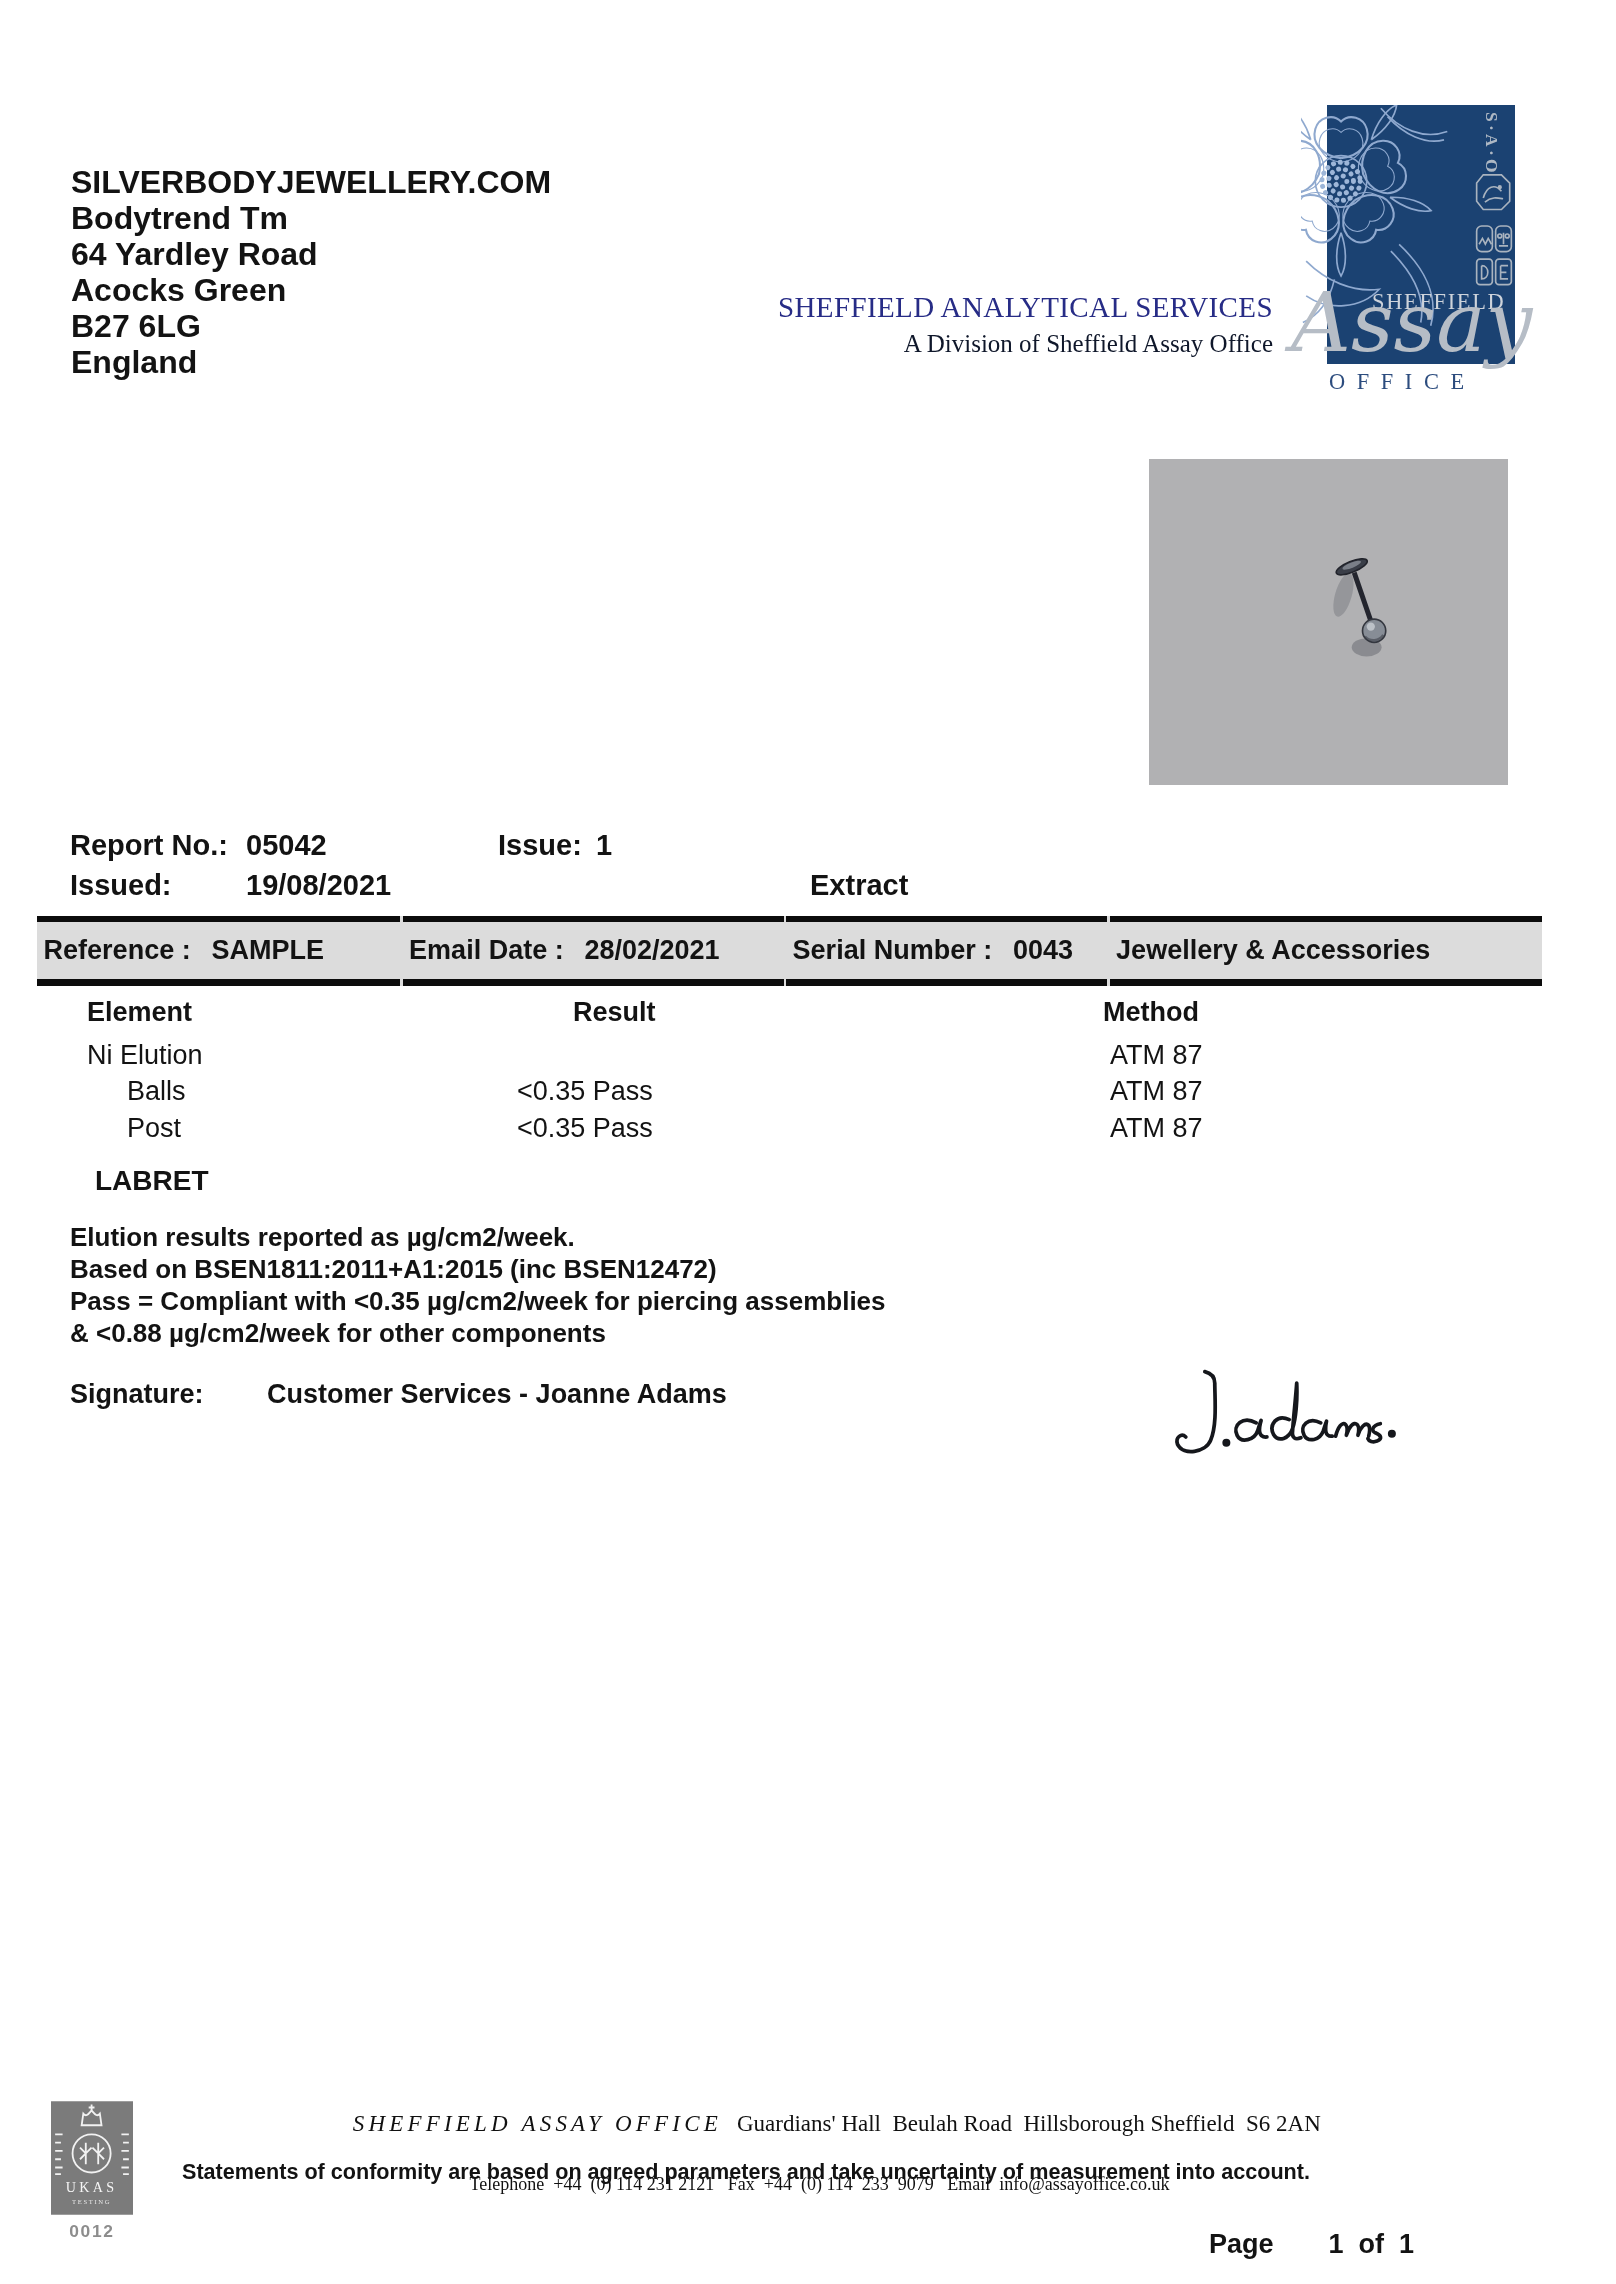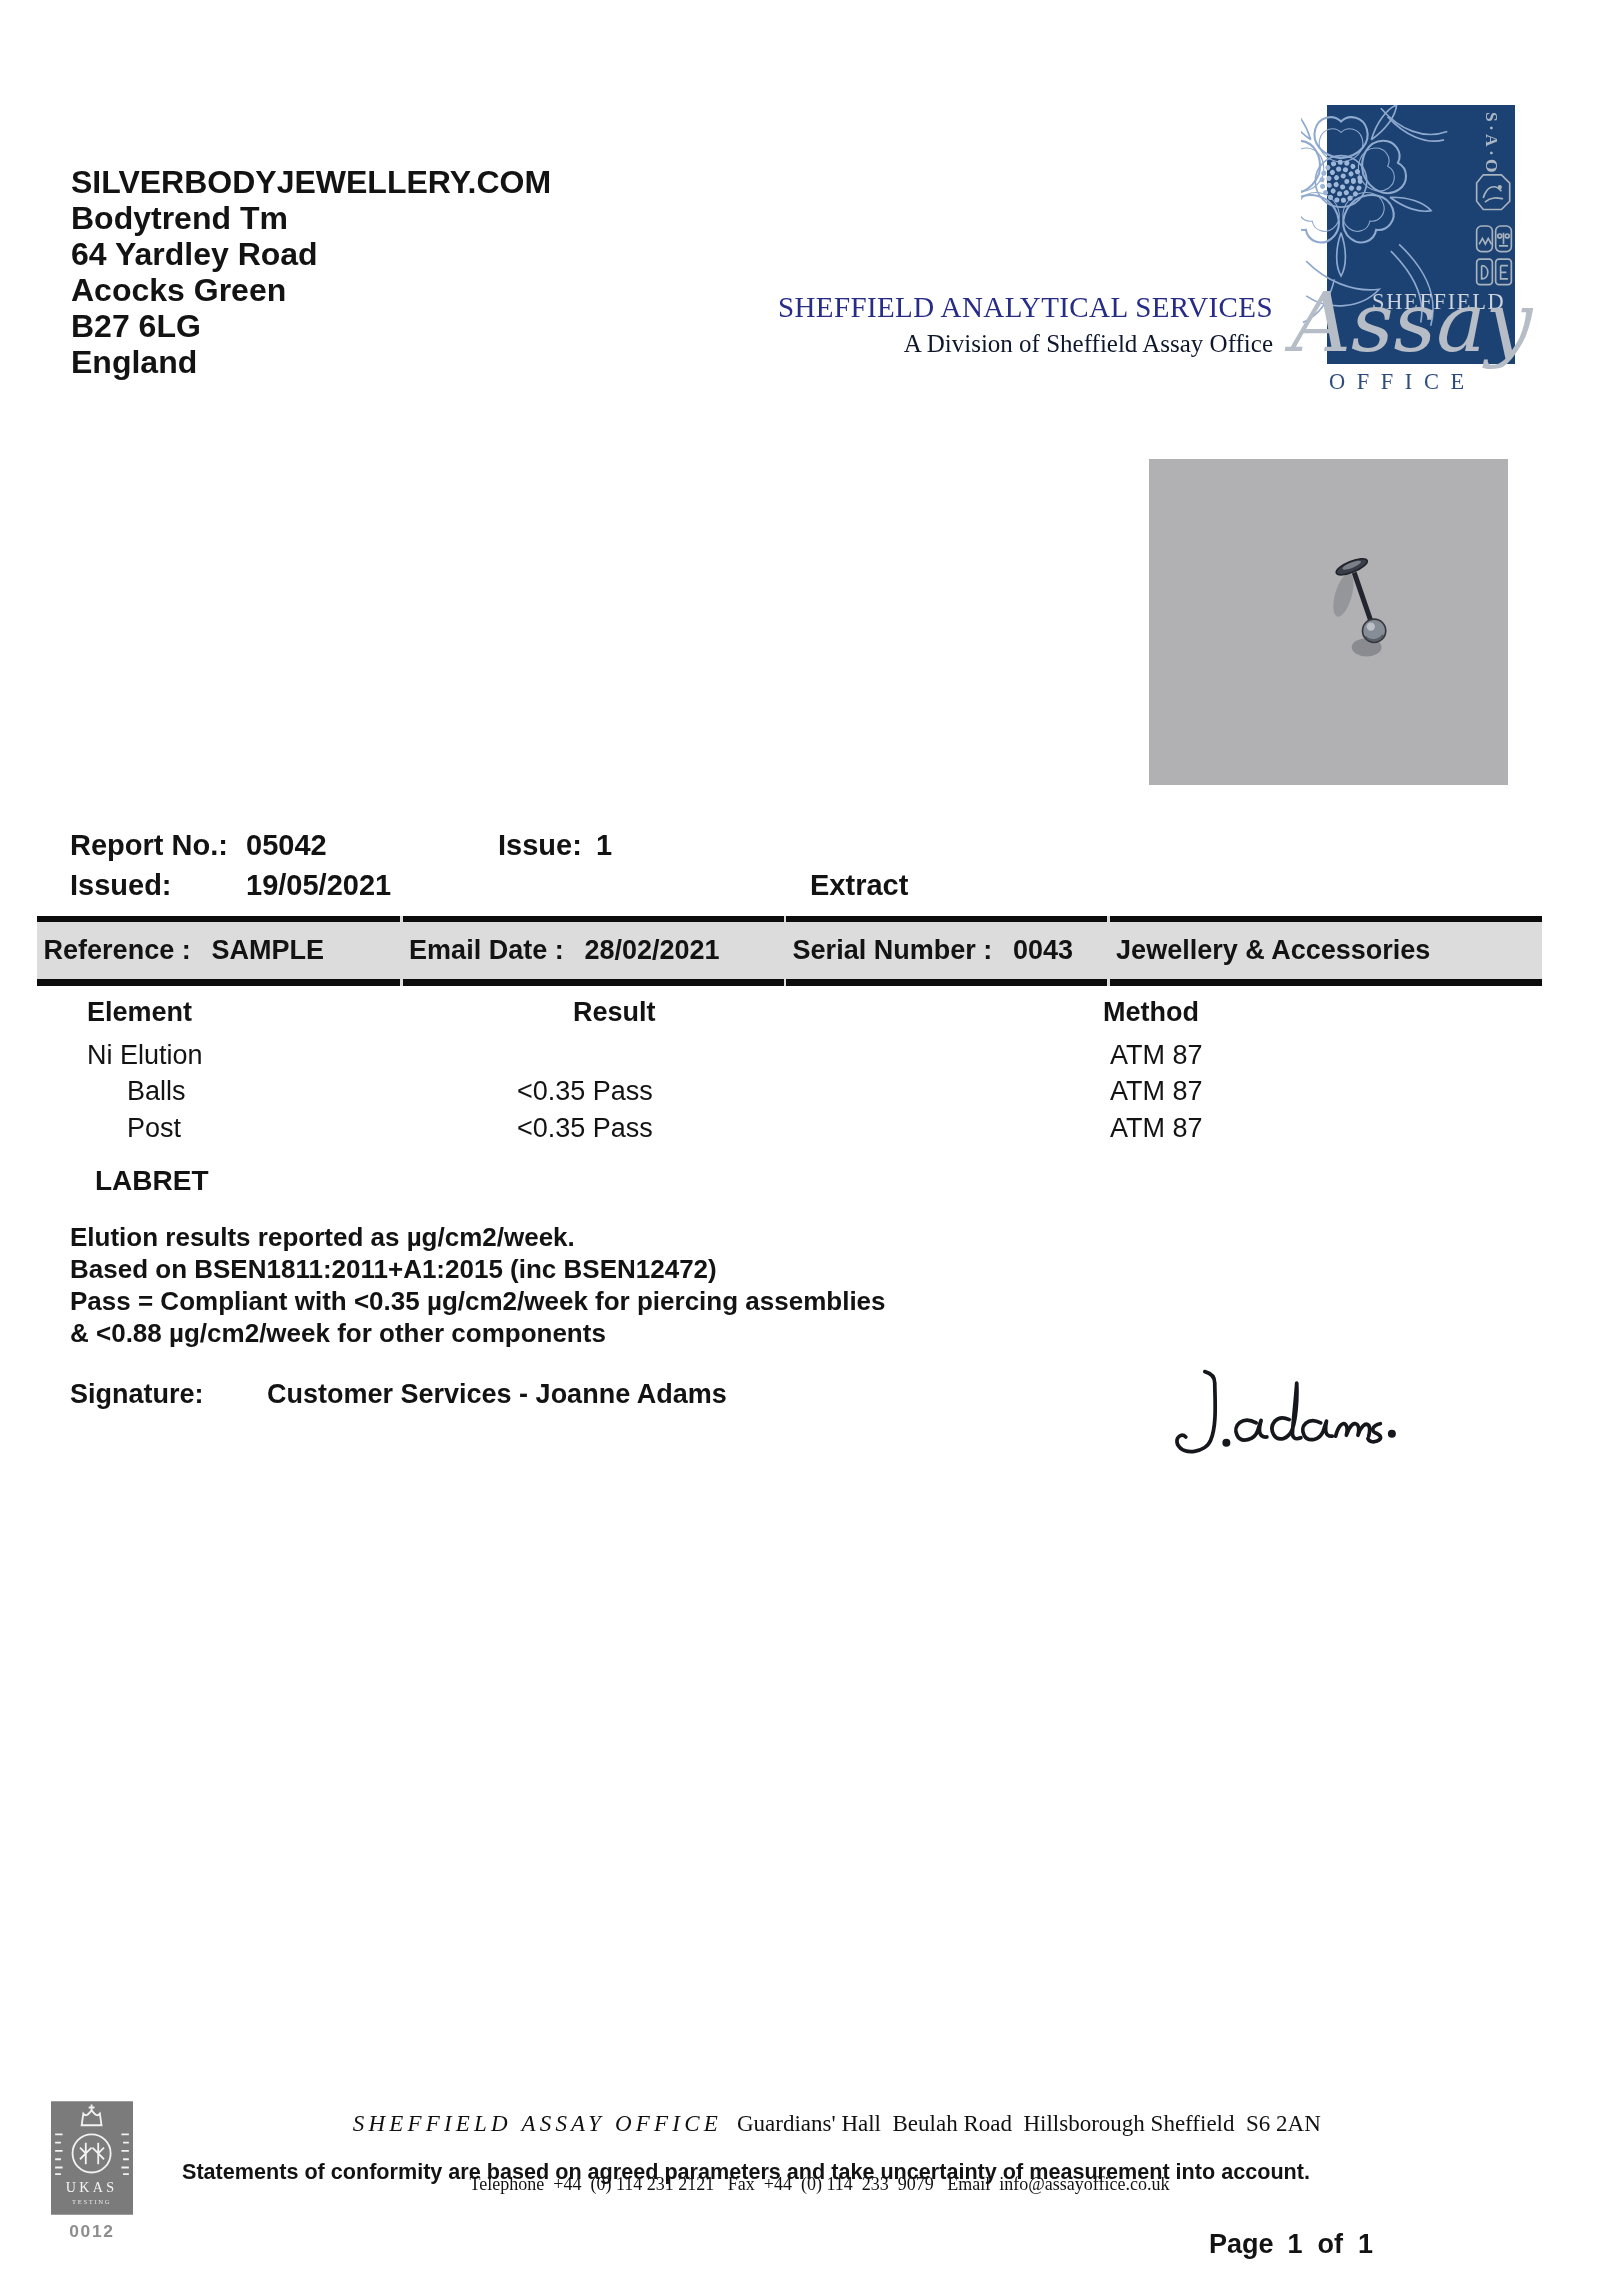--- a/index.html
+++ b/index.html
@@ -54,21 +54,21 @@
   .sig-name{left:267px;top:1379px;font-size:27px;font-weight:bold;white-space:nowrap;}
   .sig-svg{left:1150px;top:1360px;width:257px;height:120px;}
 
   
   .footer-serif{left:72px;top:2085px;width:1495px;text-align:center;font-family:"Liberation Serif",serif;color:#111;}
   .footer-l1{font-size:23px;white-space:pre;}
   .footer-l1 .office{letter-spacing:4.2px;margin-right:15px;font-style:italic;}
   .footer-l2{font-size:18px;margin-top:10.8px;white-space:pre;}
   .conformity{left:0;top:2159px;width:1492px;text-align:center;font-size:21.6px;font-weight:bold;white-space:pre;}
   .pagenum{left:1179px;top:2198px;font-size:27px;font-weight:bold;white-space:pre;}
-  .pagenum .pv{margin-left:14px;}
+  .pagenum .pv{margin-left:55px;}
 
   
   .ukas{left:51px;top:2101px;width:82px;height:114px;}
   .ukas-number{left:51px;top:2221px;width:82px;text-align:center;font-size:17.4px;color:#8d8d8d;
                font-weight:bold;letter-spacing:1.7px;}
 </style>
 </head>
 <body>
 
 <div class="page">
@@ -162,21 +162,21 @@
       <circle cx="267" cy="202" r="5" fill="#c6cad0" opacity="0.85"></circle>
       <path d="M260,214 a14,14 0 0 0 22,-2" stroke="#3c3f47" stroke-width="3" fill="none" opacity="0.6"></path>
     </svg>
   </div>
 
   <span class="ri" style="left:70px;top:829px">Report No.:</span>
   <span class="ri" style="left:246px;top:829px">05042</span>
   <span class="ri" style="left:498px;top:829px">Issue:</span>
   <span class="ri" style="left:596px;top:829px">1</span>
   <span class="ri" style="left:70px;top:869px">Issued:</span>
-  <span class="ri" style="left:246px;top:869px">19/05/2021</span>
+  <span class="ri" style="left:246px;top:869px">19/08/2021</span>
   <span class="ri" style="left:810px;top:869px">Extract</span>
 
   <div class="abs refbar">
     <div class="refcell">
       <span>Reference :</span>
       <span class="val">SAMPLE</span>
     </div>
     <div class="refcell">
       <span>Email Date :</span>
       <span class="val">28/02/2021</span>

